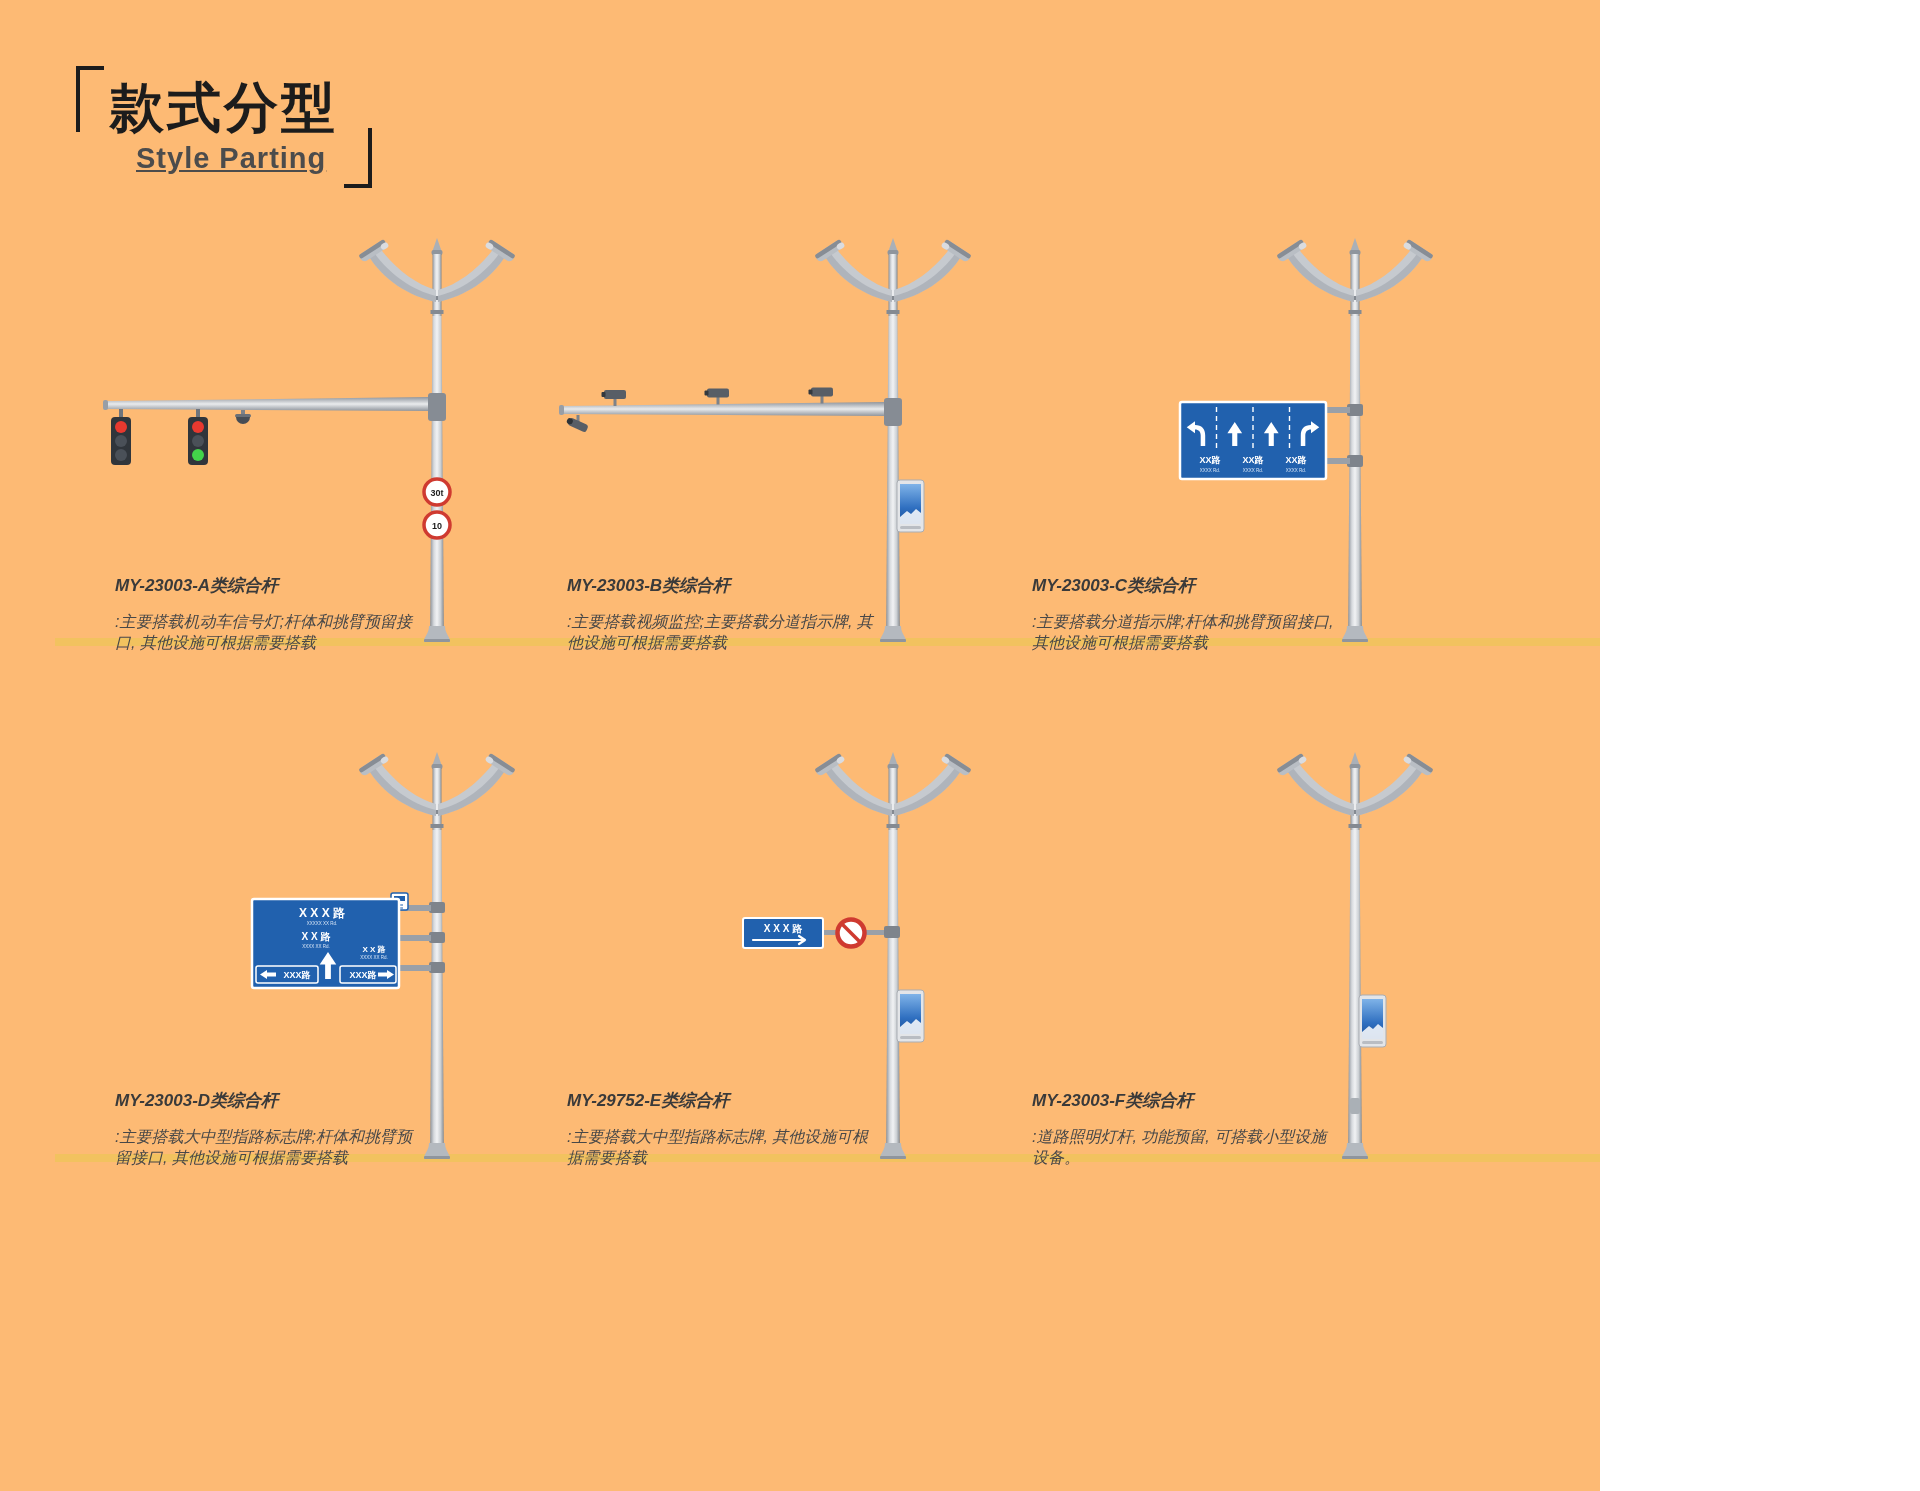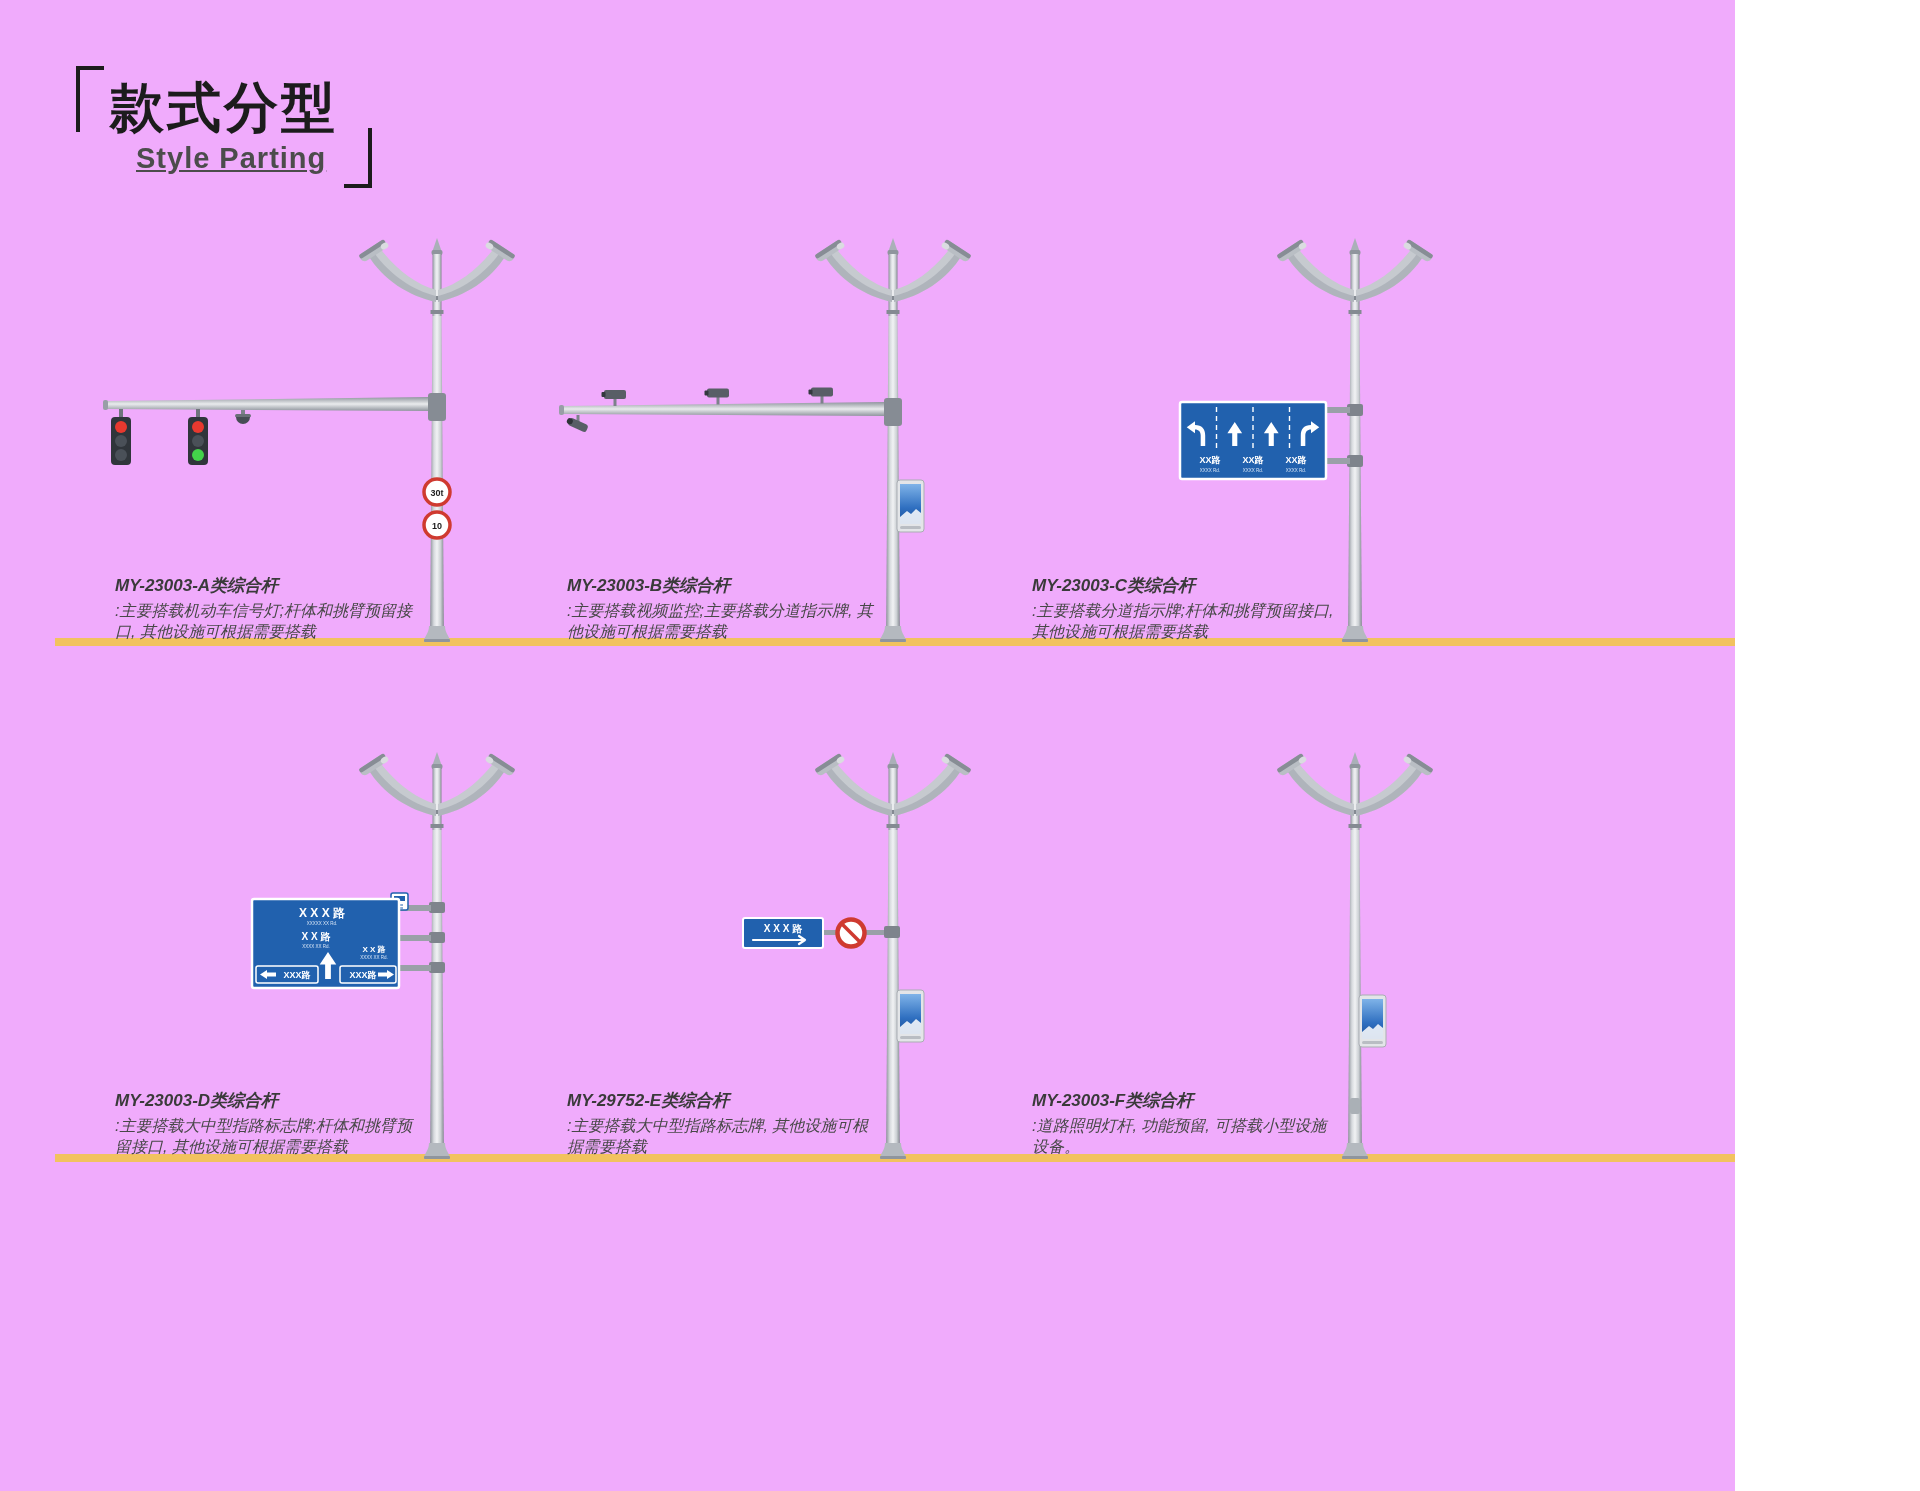--- a/index.html
+++ b/index.html
@@ -1,29 +1,29 @@
 <!DOCTYPE html>
 <html><head>
 <meta charset="utf-8">
 <style>
   * { margin:0; padding:0; box-sizing:border-box; }
   html,body { background:#ffffff; }
   body { font-family:"Liberation Sans","DejaVu Sans",sans-serif; }
-  .page { position:relative; width:1735px; height:1491px; background:#f0abfc; overflow:hidden; }
+  .page { position:relative; width:1600px; height:1491px; background:#fdba74; overflow:hidden; }
 
   .title { position:absolute; left:110px; top:72px; font-size:54px; font-weight:bold; color:#1c1c1c; letter-spacing:3px; }
   .subtitle { position:absolute; left:136px; top:142px; font-size:29px; color:#4c4c4c; letter-spacing:1px;text-decoration:underline; }
   .bracket-tl { position:absolute; left:76px; top:66px; width:28px; height:66px; border-left:4px solid #1c1c1c; border-top:4px solid #1c1c1c; }
   .bracket-br { position:absolute; left:344px; top:128px; width:28px; height:60px; border-right:4px solid #1c1c1c; border-bottom:4px solid #1c1c1c; }
 
   .ground { position:absolute; left:55px; width:1810px; height:8px; background:#f2c25f; }
 
   .caption { position:absolute; width:308px;font-style:italic; }
   .code { font-size:17px; font-weight:bold; color:#3a3a3a; }
-  .desc { font-size:16px; color:#484848; line-height:1.32; margin-top:3px; }
+  .desc { font-size:16px; color:#484848; line-height:1.32; margin-top:14px; }
 
   svg.pole { position:absolute; overflow:visible; }
   .tSignW { font-weight:bold; fill:#ffffff; text-anchor:middle; }
   .tTiny  { font-size:4.5px; fill:#d6e4f5; text-anchor:middle; }
   .tLimit { font-size:9px; font-weight:bold; fill:#1c1c1c; text-anchor:middle; }
 </style>
 </head>
 <body>
 
 <div class="page">

